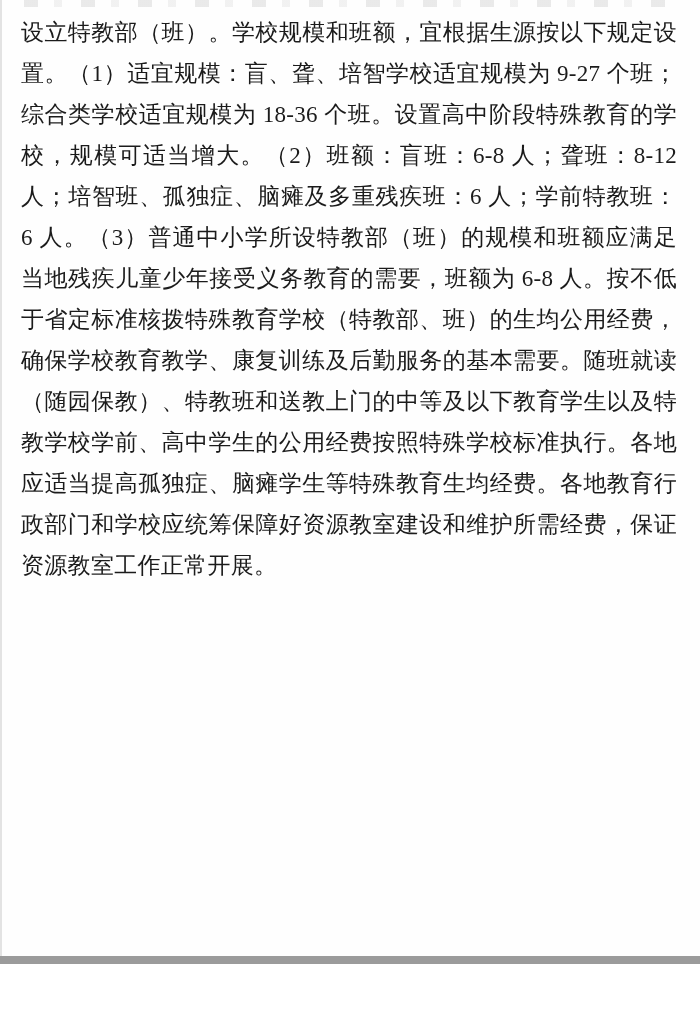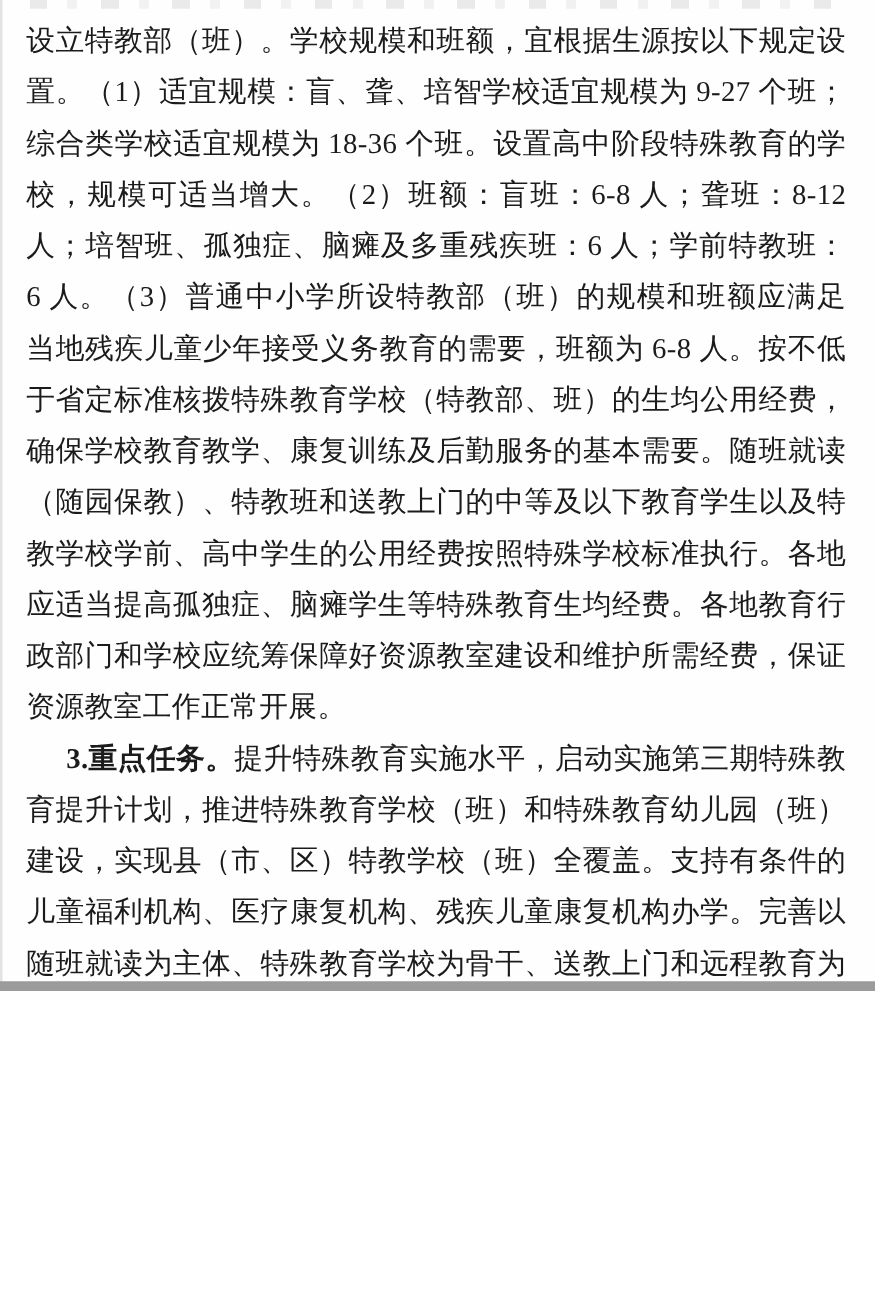--- a/index.html
+++ b/index.html
@@ -3,21 +3,21 @@
 <meta charset="utf-8">
 <style>
   html, body {
     margin: 0;
     padding: 0;
     background: #ffffff;
   }
   .page {
     position: relative;
     width: 700px;
-    height: 793px;
+    height: 964px;
     background: #fefefe;
     overflow: hidden;
     font-family: "Liberation Serif", "DejaVu Serif", serif;
     color: #1b1b1b;
   }
   
   .top-ghost {
     position: absolute;
     left: 24px;
     right: 20px;
@@ -85,20 +85,19 @@
 </head>
 <body>
 
 <div class="page">
 
   <div class="top-ghost"></div>
   <div class="left-edge"></div>
 
   <div class="content">
     <p>设立特教部（班）。学校规模和班额，宜根据生源按以下规定设置。（1）适宜规模：盲、聋、培智学校适宜规模为 9-27 个班；综合类学校适宜规模为 18-36 个班。设置高中阶段特殊教育的学校，规模可适当增大。（2）班额：盲班：6-8 人；聋班：8-12 人；培智班、孤独症、脑瘫及多重残疾班：6 人；学前特教班：6 人。（3）普通中小学所设特教部（班）的规模和班额应满足当地残疾儿童少年接受义务教育的需要，班额为 6-8 人。按不低于省定标准核拨特殊教育学校（特教部、班）的生均公用经费，确保学校教育教学、康复训练及后勤服务的基本需要。随班就读（随园保教）、特教班和送教上门的中等及以下教育学生以及特教学校学前、高中学生的公用经费按照特殊学校标准执行。各地应适当提高孤独症、脑瘫学生等特殊教育生均经费。各地教育行政部门和学校应统筹保障好资源教室建设和维护所需经费，保证资源教室工作正常开展。</p>
-    <p class="para-key-tasks"><span class="para-heading">3.重点任务。</span><span>提升特殊教育实施水平，启动实施第三期特殊教育提升计划，推进特殊教育学校（班）和特殊教育幼儿园（班）建设，实现县（市、区）特教学校（班）全覆盖。支持有条件的儿童福利机构、医疗康复机构、残疾儿童康复机构办学。完善以随班就读为主体、特殊教育学校为骨干、送教上门和远程教育为补充的办学体系。开展随班就读示范区（校）建设工程，大力推进融合教育，提高随班就读质量。加强残疾学生职业技能培养，培养残疾学生融入社会和终身发展的能力。建立完善医教、康教</span></p>
   </div>
 
   <div class="page-number">- 12 -</div>
 
   <div class="bottom-edge"></div>
 
 </div>
 
 </body></html>

